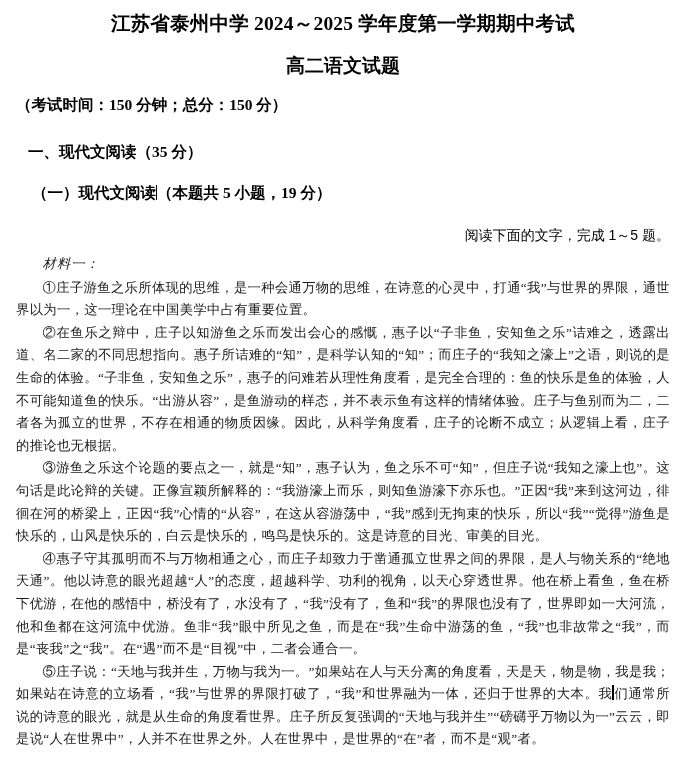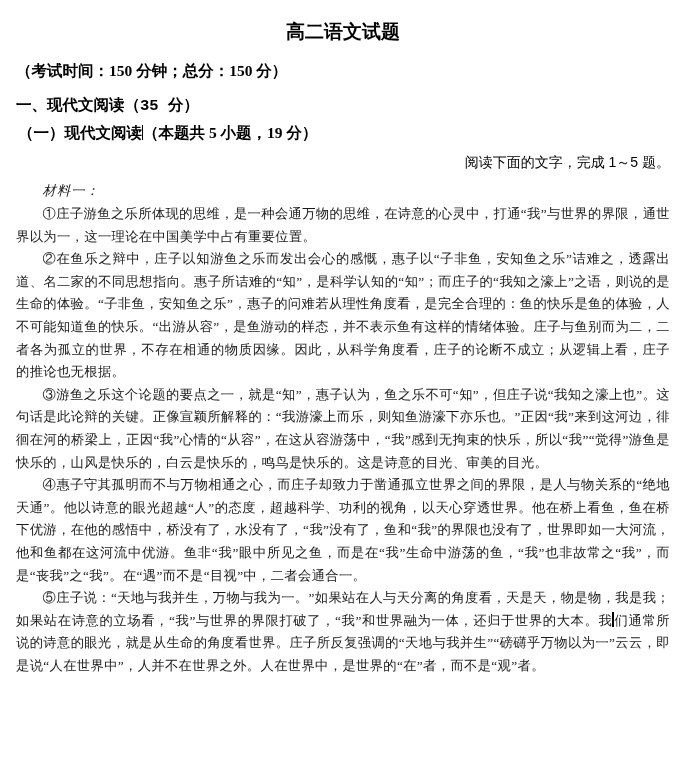--- a/index.html
+++ b/index.html
@@ -52,34 +52,34 @@
     font-family: "Liberation Serif", "DejaVu Serif", serif;
     font-weight: bold;
     font-size: 15.5px;
     line-height: 1.0;
     margin: 0;
     padding-top: 22px;
   }
 
   
   .section-head {
-    font-family: Liberation Mono, monospace;
+    font-family: Liberation Serif, serif;
     font-weight: bold;
     font-size: 15.5px;
     line-height: 1.0;
-    margin: 0;
+    margin: 12px;
     padding-top: 20px;
     text-align: left;
   }
   .subsection-head {
     font-family: "Liberation Serif", "DejaVu Serif", serif;
     font-weight: bold;
     font-size: 15.5px;
     line-height: 1.0;
-    margin: 2px;
+    margin: 16px;
     padding-top: 9px;
     text-align: left;
   }
   .instruction {
     font-family: "Liberation Sans", "DejaVu Sans", sans-serif;
     font-size: 14px;
     line-height: 1.0;
     margin: 0;
     padding-top: 12px;
     text-align: right;
@@ -130,20 +130,21 @@
     height: 15px;
     background: #000000;
     vertical-align: -2px;
   }
 </style>
 </head>
 <body>
 
 <div class="page">
 
+  <h1 class="doc-title">江苏省泰州中学 2024～2025 学年度第一学期期中考试</h1>
 
   <h2 class="doc-subtitle">高二语文试题</h2>
 
   <div class="doc-meta">（考试时间：150 分钟；总分：150 分）</div>
 
   <div class="section-head">一、现代文阅读（35 分）</div>
 
   <div class="subsection-head">
     <span>（一）现代文阅读</span><span class="caret-thin"></span><span>（本题共 5 小题，19 分）</span>
   </div>

